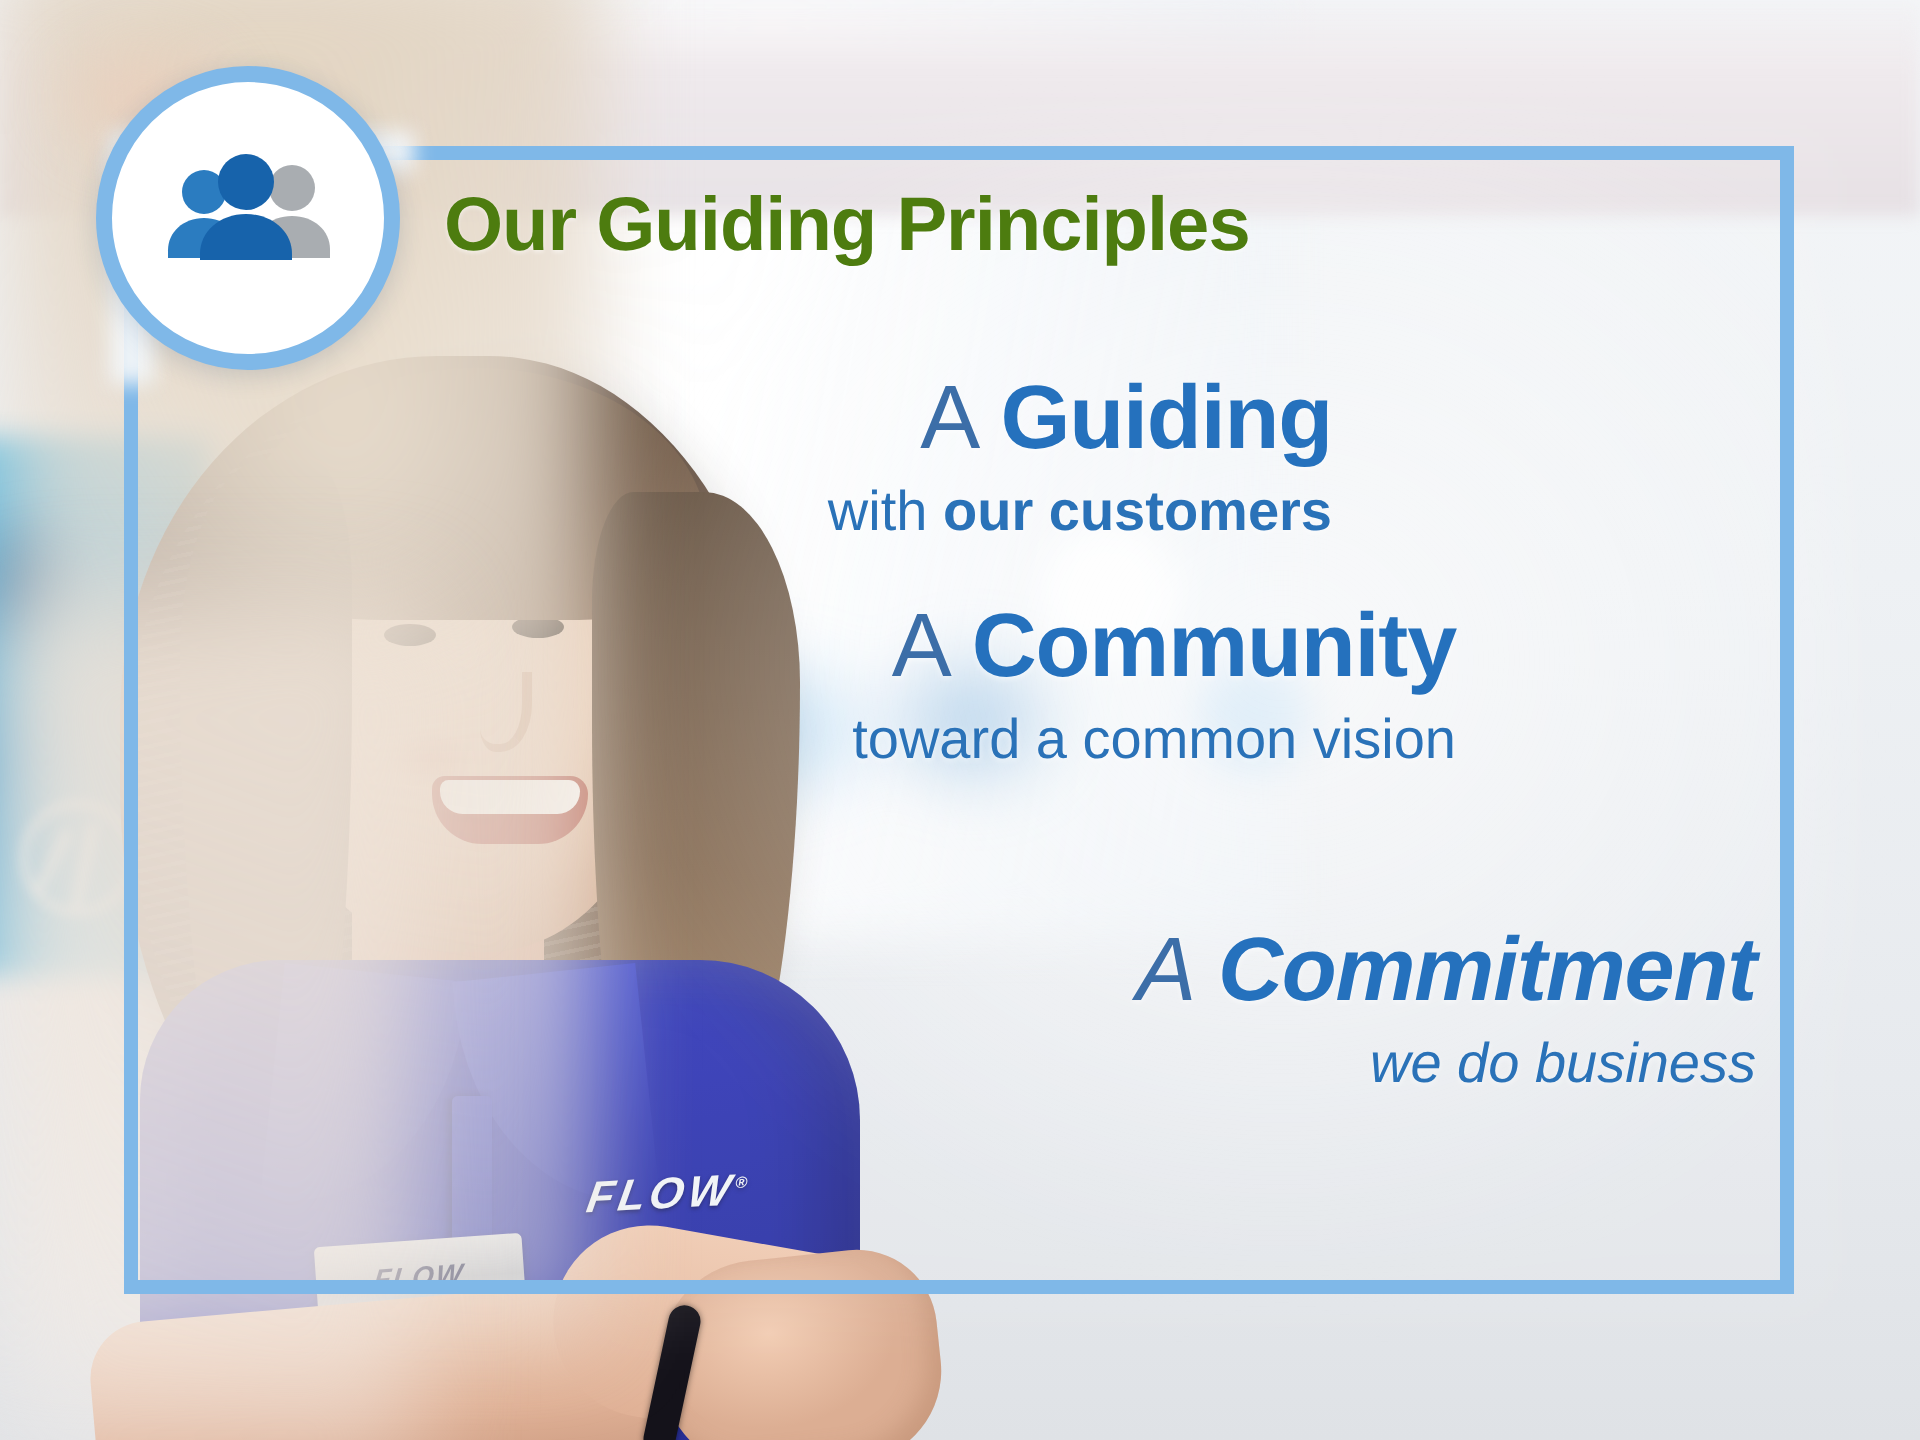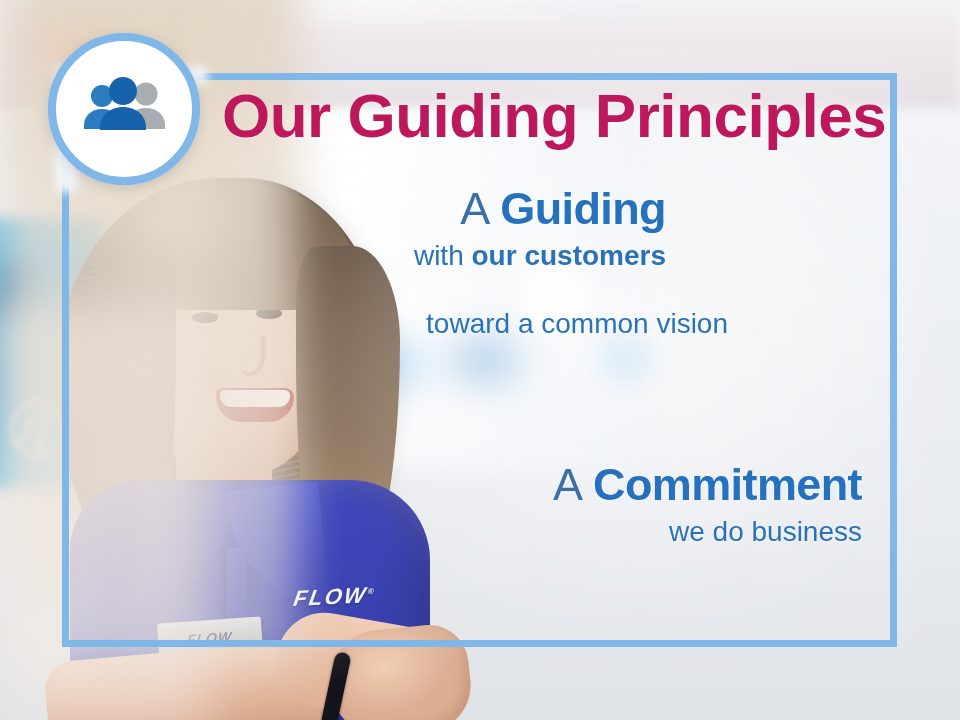--- a/index.html
+++ b/index.html
@@ -246,39 +246,39 @@
     border-radius:50%;
     background:#ffffff;
     border:8px solid #7fb8e8;
     box-shadow:0 3px 12px rgba(40,70,110,.18);
     display:flex;align-items:center;justify-content:center;
   }
   .badge svg{display:block;}
 
   
   .title{
-    position:absolute;left:222px;top:80px;
-    font-size:62px;font-weight:700;letter-spacing:-.5px;
-    color:#be185d;
+    position:absolute;left:222px;top:92px;
+    font-size:38px;font-weight:700;letter-spacing:-.5px;
+    color:#4d7c0f;
     text-shadow:0 1px 2px rgba(255,255,255,.55);
     white-space:nowrap;
   }
 
   .principle{position:absolute;text-align:right;white-space:nowrap;}
   .p-head{font-size:45px;line-height:1.02;}
   .p-head .lead{font-weight:400;color:#3c6ea8;}
   .p-head .key{font-weight:700;color:#2571bd;letter-spacing:-.6px;}
   .p-sub{
     font-size:28px;line-height:1.28;color:#2a72b8;font-weight:400;margin-top:6px;
   }
   .p-sub b{font-weight:700;color:#2a72b8;}
 
   .pr1{left:330px;top:186px;width:336px;}
   .pr2{left:330px;top:300px;width:398px;}
-  .pr3{left:384px;top:462px;width:478px;}
+  .pr3{left:400px;top:462px;width:478px;font-style:italic;}
 
   .txtshadow{text-shadow:0 1px 3px rgba(255,255,255,.6);}
 </style>
 </head>
 <body>
 
 <div id="poster">
 
   <div class="bg-layer bg-base"></div>
   <div class="bg-layer bg-window"></div>
@@ -358,20 +358,24 @@
     <div class="p-head txtshadow">
       <span class="lead">A</span>
       <span class="key">Guiding</span>
     </div>
     <div class="p-sub txtshadow">
       <span>with </span><b>our customers</b>
     </div>
   </div>
 
   <div class="principle pr2">
+    <div class="p-head txtshadow">
+      <span class="lead">A</span>
+      <span class="key">Community</span>
+    </div>
     <div class="p-sub txtshadow">
       <div>toward a common vision</div>
     </div>
   </div>
 
   <div class="principle pr3">
     <div class="p-head txtshadow">
       <span class="lead">A</span>
       <span class="key">Commitment</span>
     </div>

